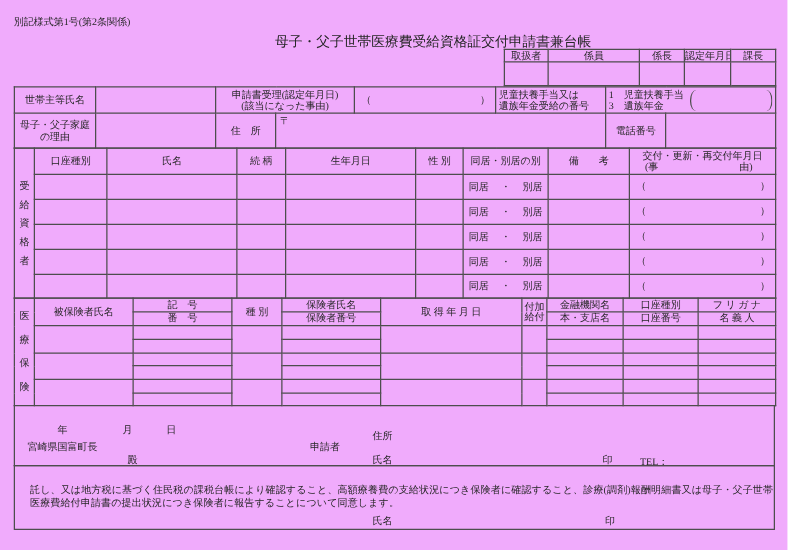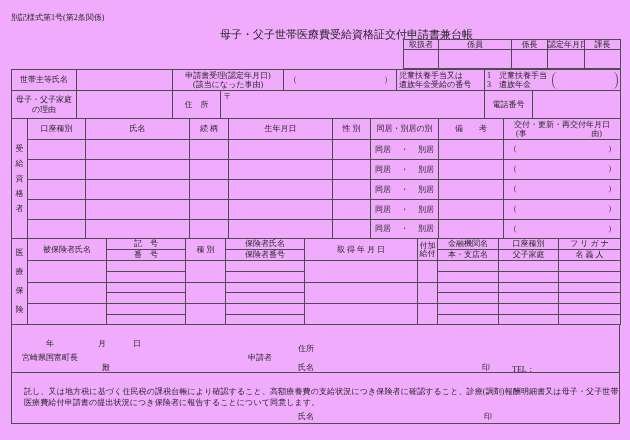--- a/index.html
+++ b/index.html
@@ -292,21 +292,21 @@
         <span>給付</span>
       </td>
       <td>金融機関名</td>
       <td>口座種別</td>
       <td>フ リ ガ ナ</td>
     </tr>
     <tr>
       <td style="height:11px">番　号</td>
       <td>保険者番号</td>
       <td>本・支店名</td>
-      <td>父子家庭</td>
+      <td>口座番号</td>
       <td>名 義 人</td>
     </tr>
 
     <tr>
       <td rowspan="2"></td>
       <td style="height:11px"></td>
       <td rowspan="2"></td>
       <td></td>
       <td rowspan="2"></td>
       <td rowspan="2"></td>

